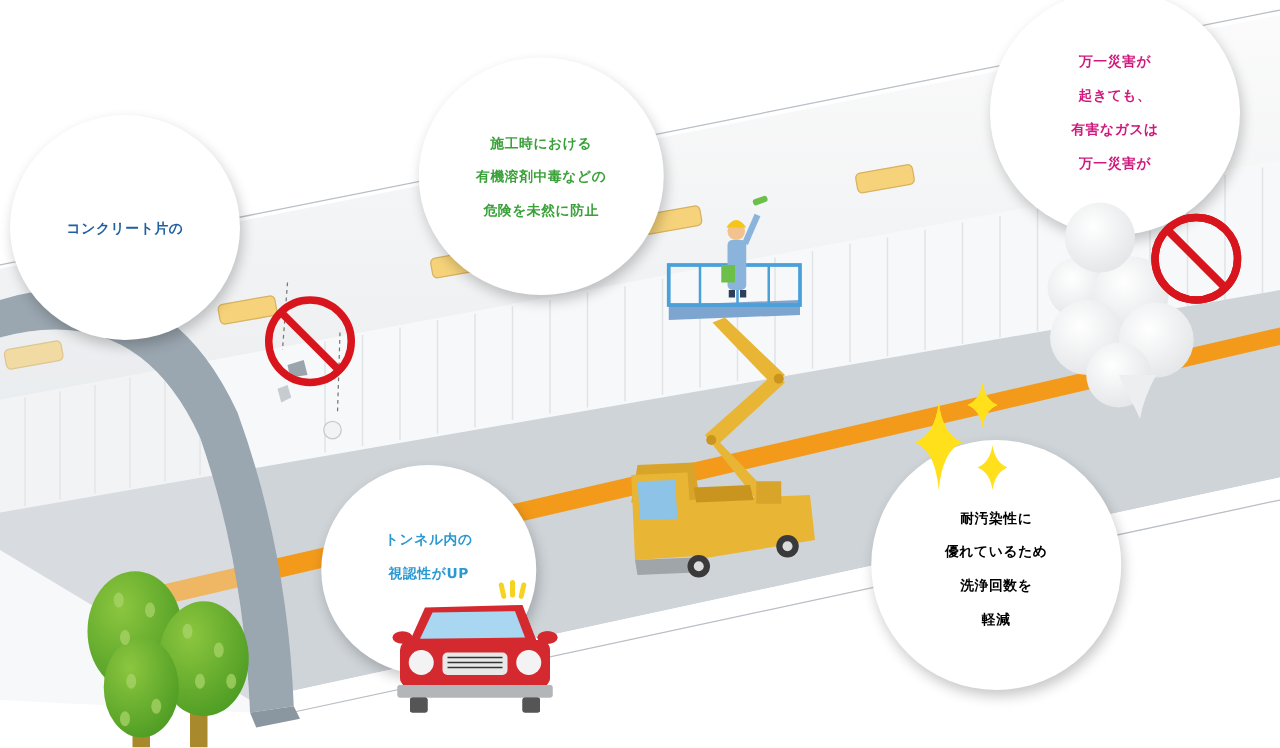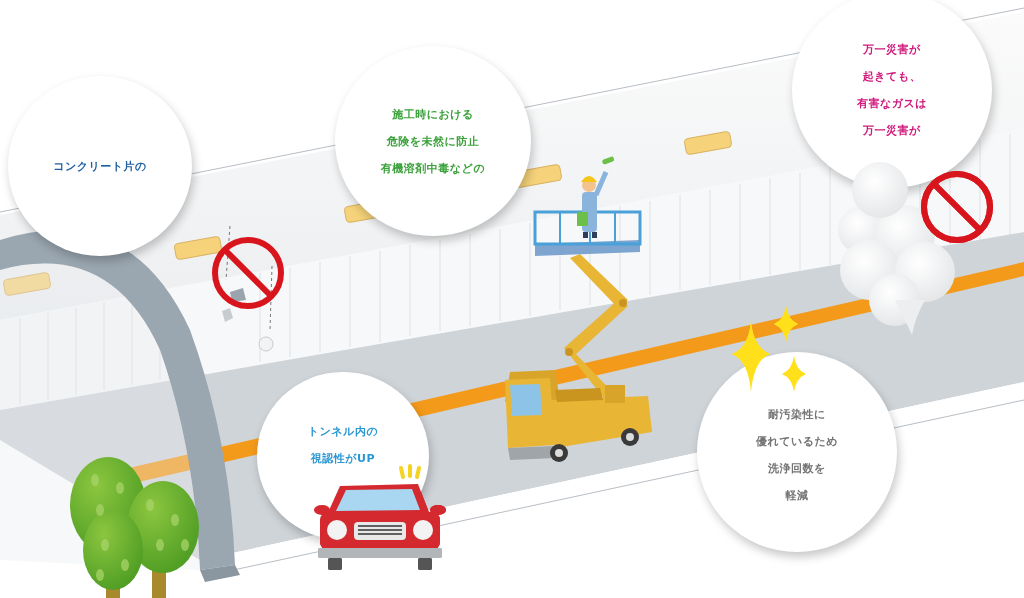--- a/index.html
+++ b/index.html
@@ -204,52 +204,52 @@
       <line x1="358" y1="526" x2="402" y2="526"></line>
         <line x1="358" y1="530" x2="402" y2="530"></line>
       <line x1="358" y1="534" x2="402" y2="534"></line>
     </g>
     <rect x="318" y="548" width="124" height="10" rx="2" fill="#b3b6b9"></rect>
     <rect x="328" y="558" width="14" height="12" rx="2" fill="#555"></rect>
     <rect x="418" y="558" width="14" height="12" rx="2" fill="#555"></rect>
   </g>
 </svg>
 
-<div class="bubble" style="left:8px; top:76px; width:184px; height:180px;">
+<div class="bubble" style="left:8px; top:92px; width:184px; height:180px;">
   <div class="txt" style="color:#1e5fa0;">
     <span class="line">コンクリート片の</span>
   </div>
 </div>
 
 <div class="bubble" style="left:335px; top:46px; width:196px; height:190px;justify-content:center;">
   <div class="txt" style="color:#3aa13a;">
     <span class="line">施工時における</span>
+    <span class="line">有機溶剤中毒などの</span>
     <span class="line">危険を未然に防止</span>
-    <span class="line">有機溶剤中毒などの</span>
   </div>
 </div>
 
 <div class="bubble" style="left:792px; top:-8px; width:200px; height:196px;">
   <div class="txt" style="color:#d0197c;">
     <span class="line">万一災害が</span>
     <span class="line">起きても、</span>
     <span class="line">有害なガスは</span>
     <span class="line">万一災害が</span>
   </div>
 </div>
 
 <div class="bubble" style="left:257px; top:372px; width:172px; height:168px;">
   <div class="txt" style="color:#2a98d2; margin-top:-22px;">
     <span class="line">トンネル内の</span>
     <span class="line">視認性がUP</span>
   </div>
 </div>
 
 <div class="bubble" style="left:697px; top:352px; width:200px; height:200px;">
-  <div class="txt" style="color:#737373; margin-top:6px;">
+  <div class="txt" style="color:#000000; margin-top:6px;">
     <span class="line">耐汚染性に</span>
     <span class="line">優れているため</span>
     <span class="line">洗浄回数を</span>
     <span class="line">軽減</span>
   </div>
 </div>
 
 <svg style="position:absolute; left:0; top:0; width:1024px; height:598px; pointer-events:none;" viewBox="0 0 1024 598">
   <g>
     <g stroke="#f5d320" stroke-width="4" stroke-linecap="round">

